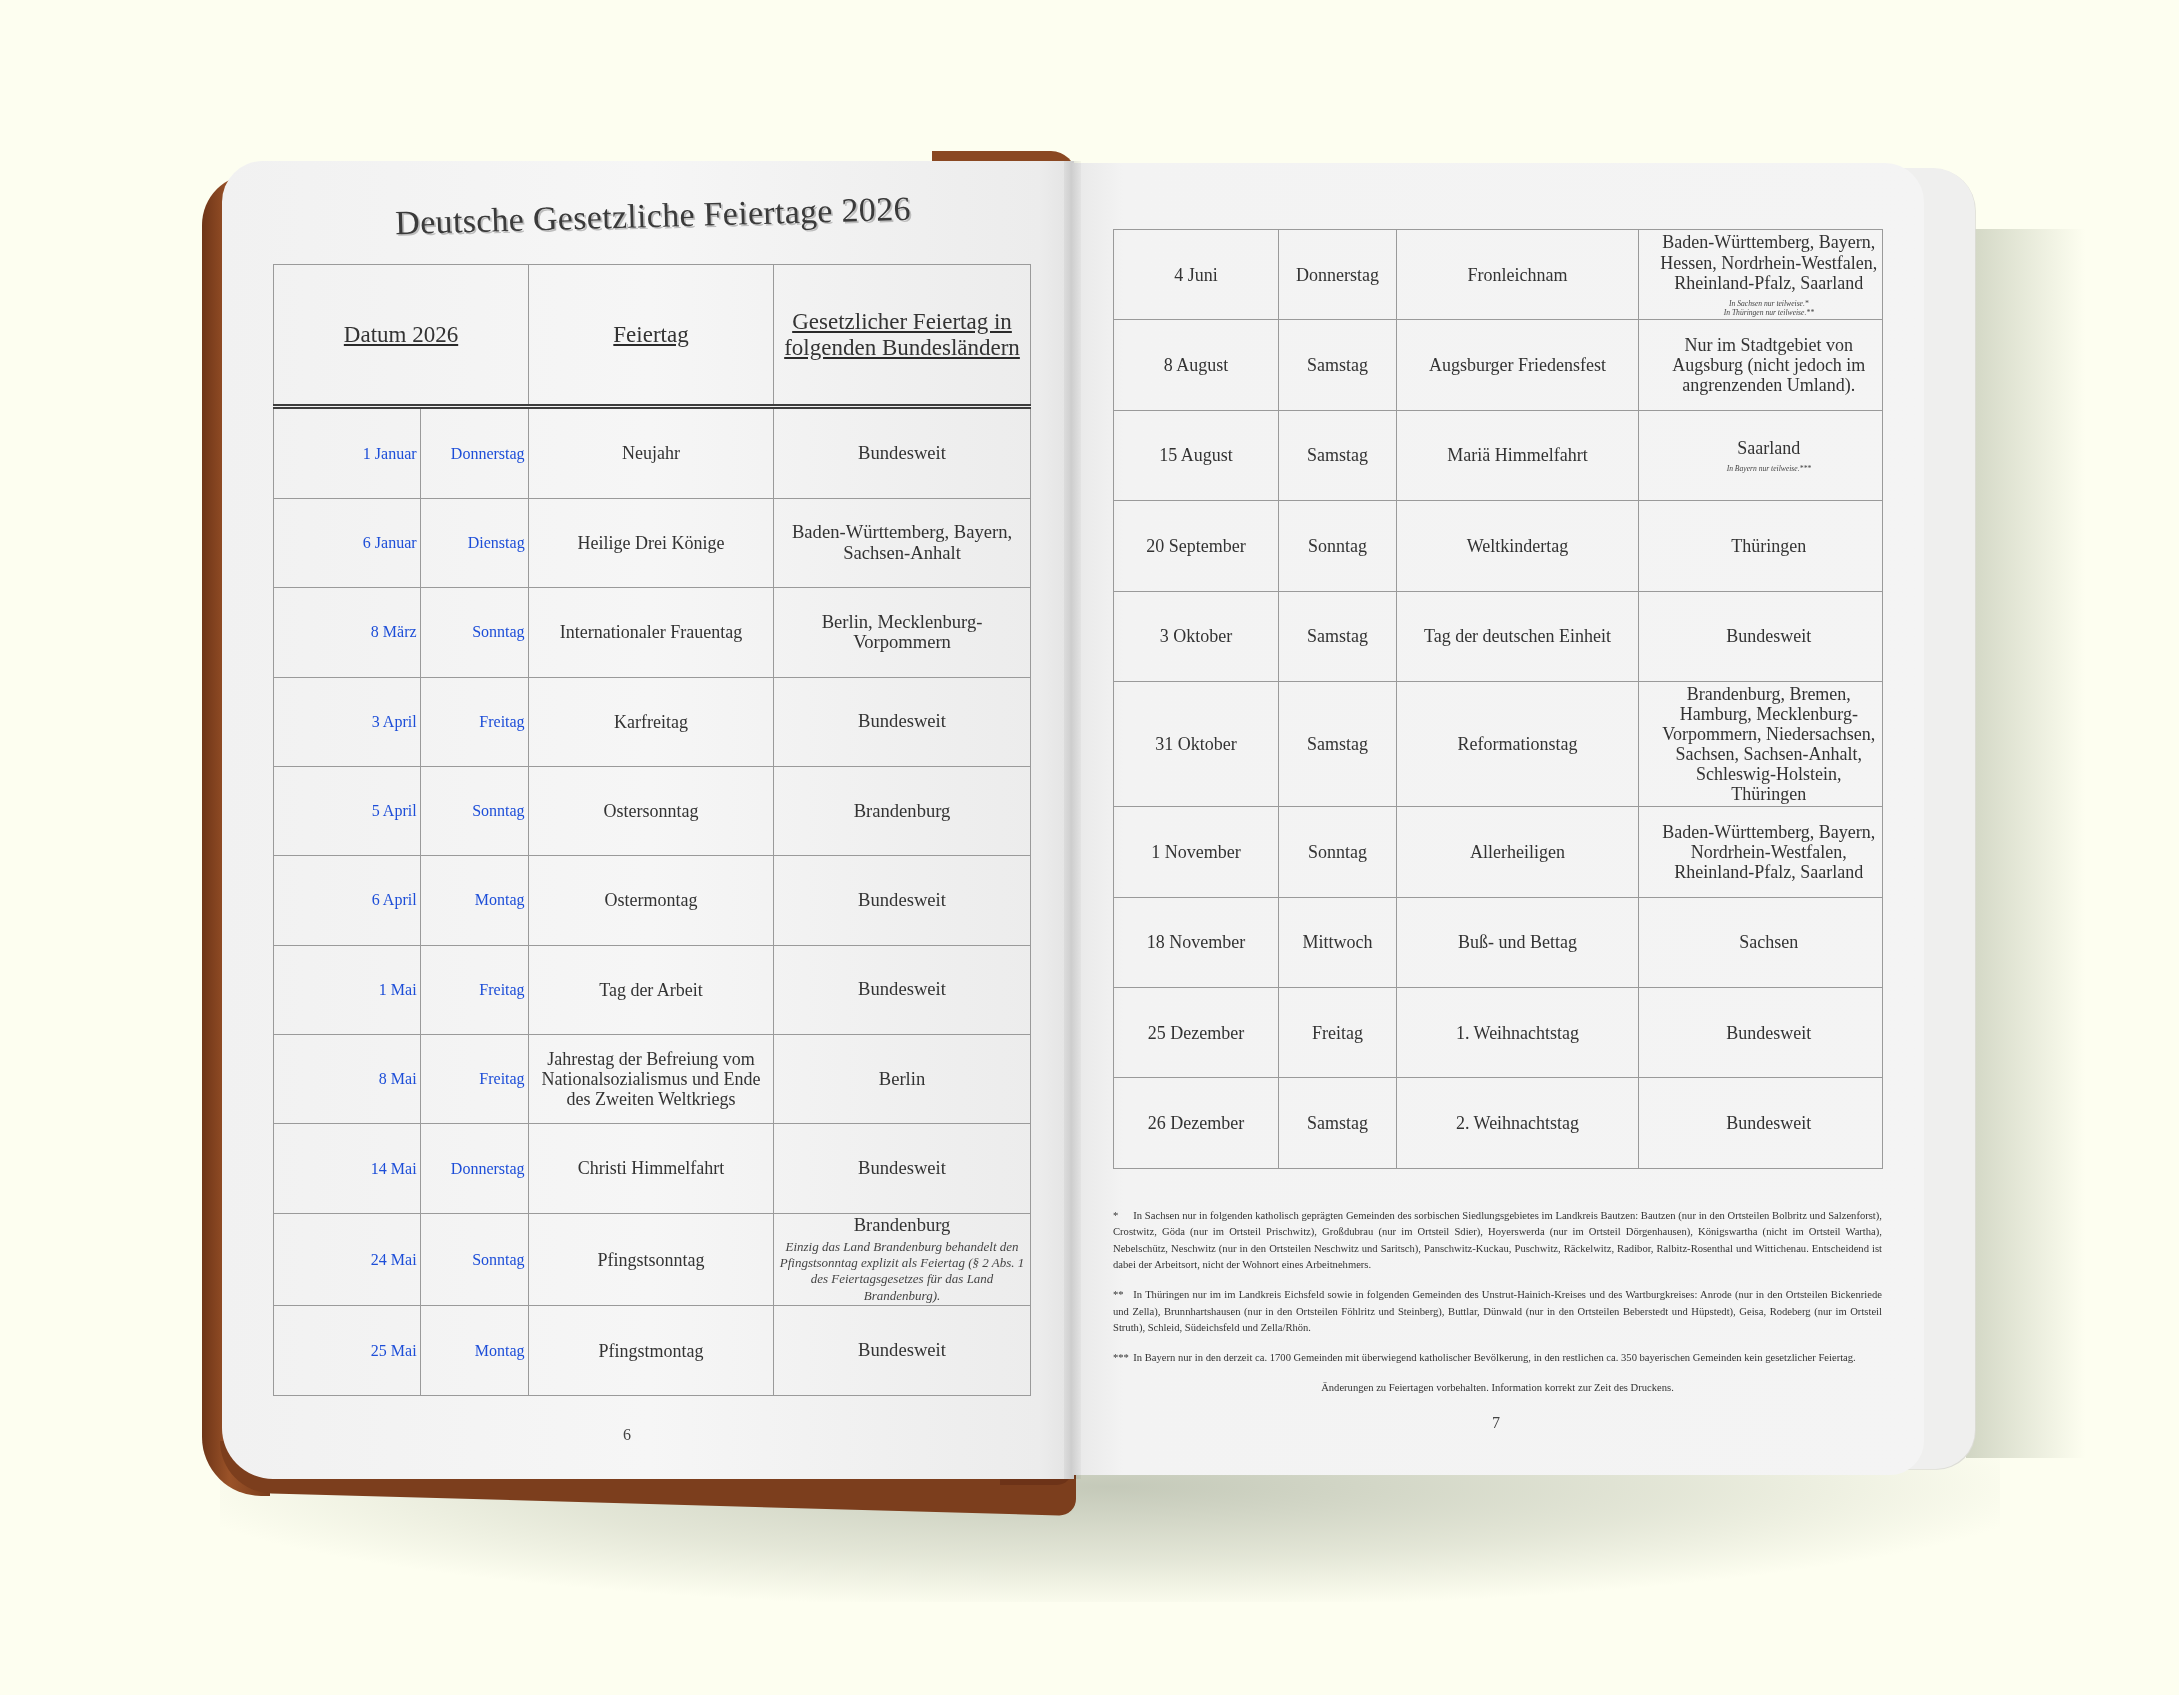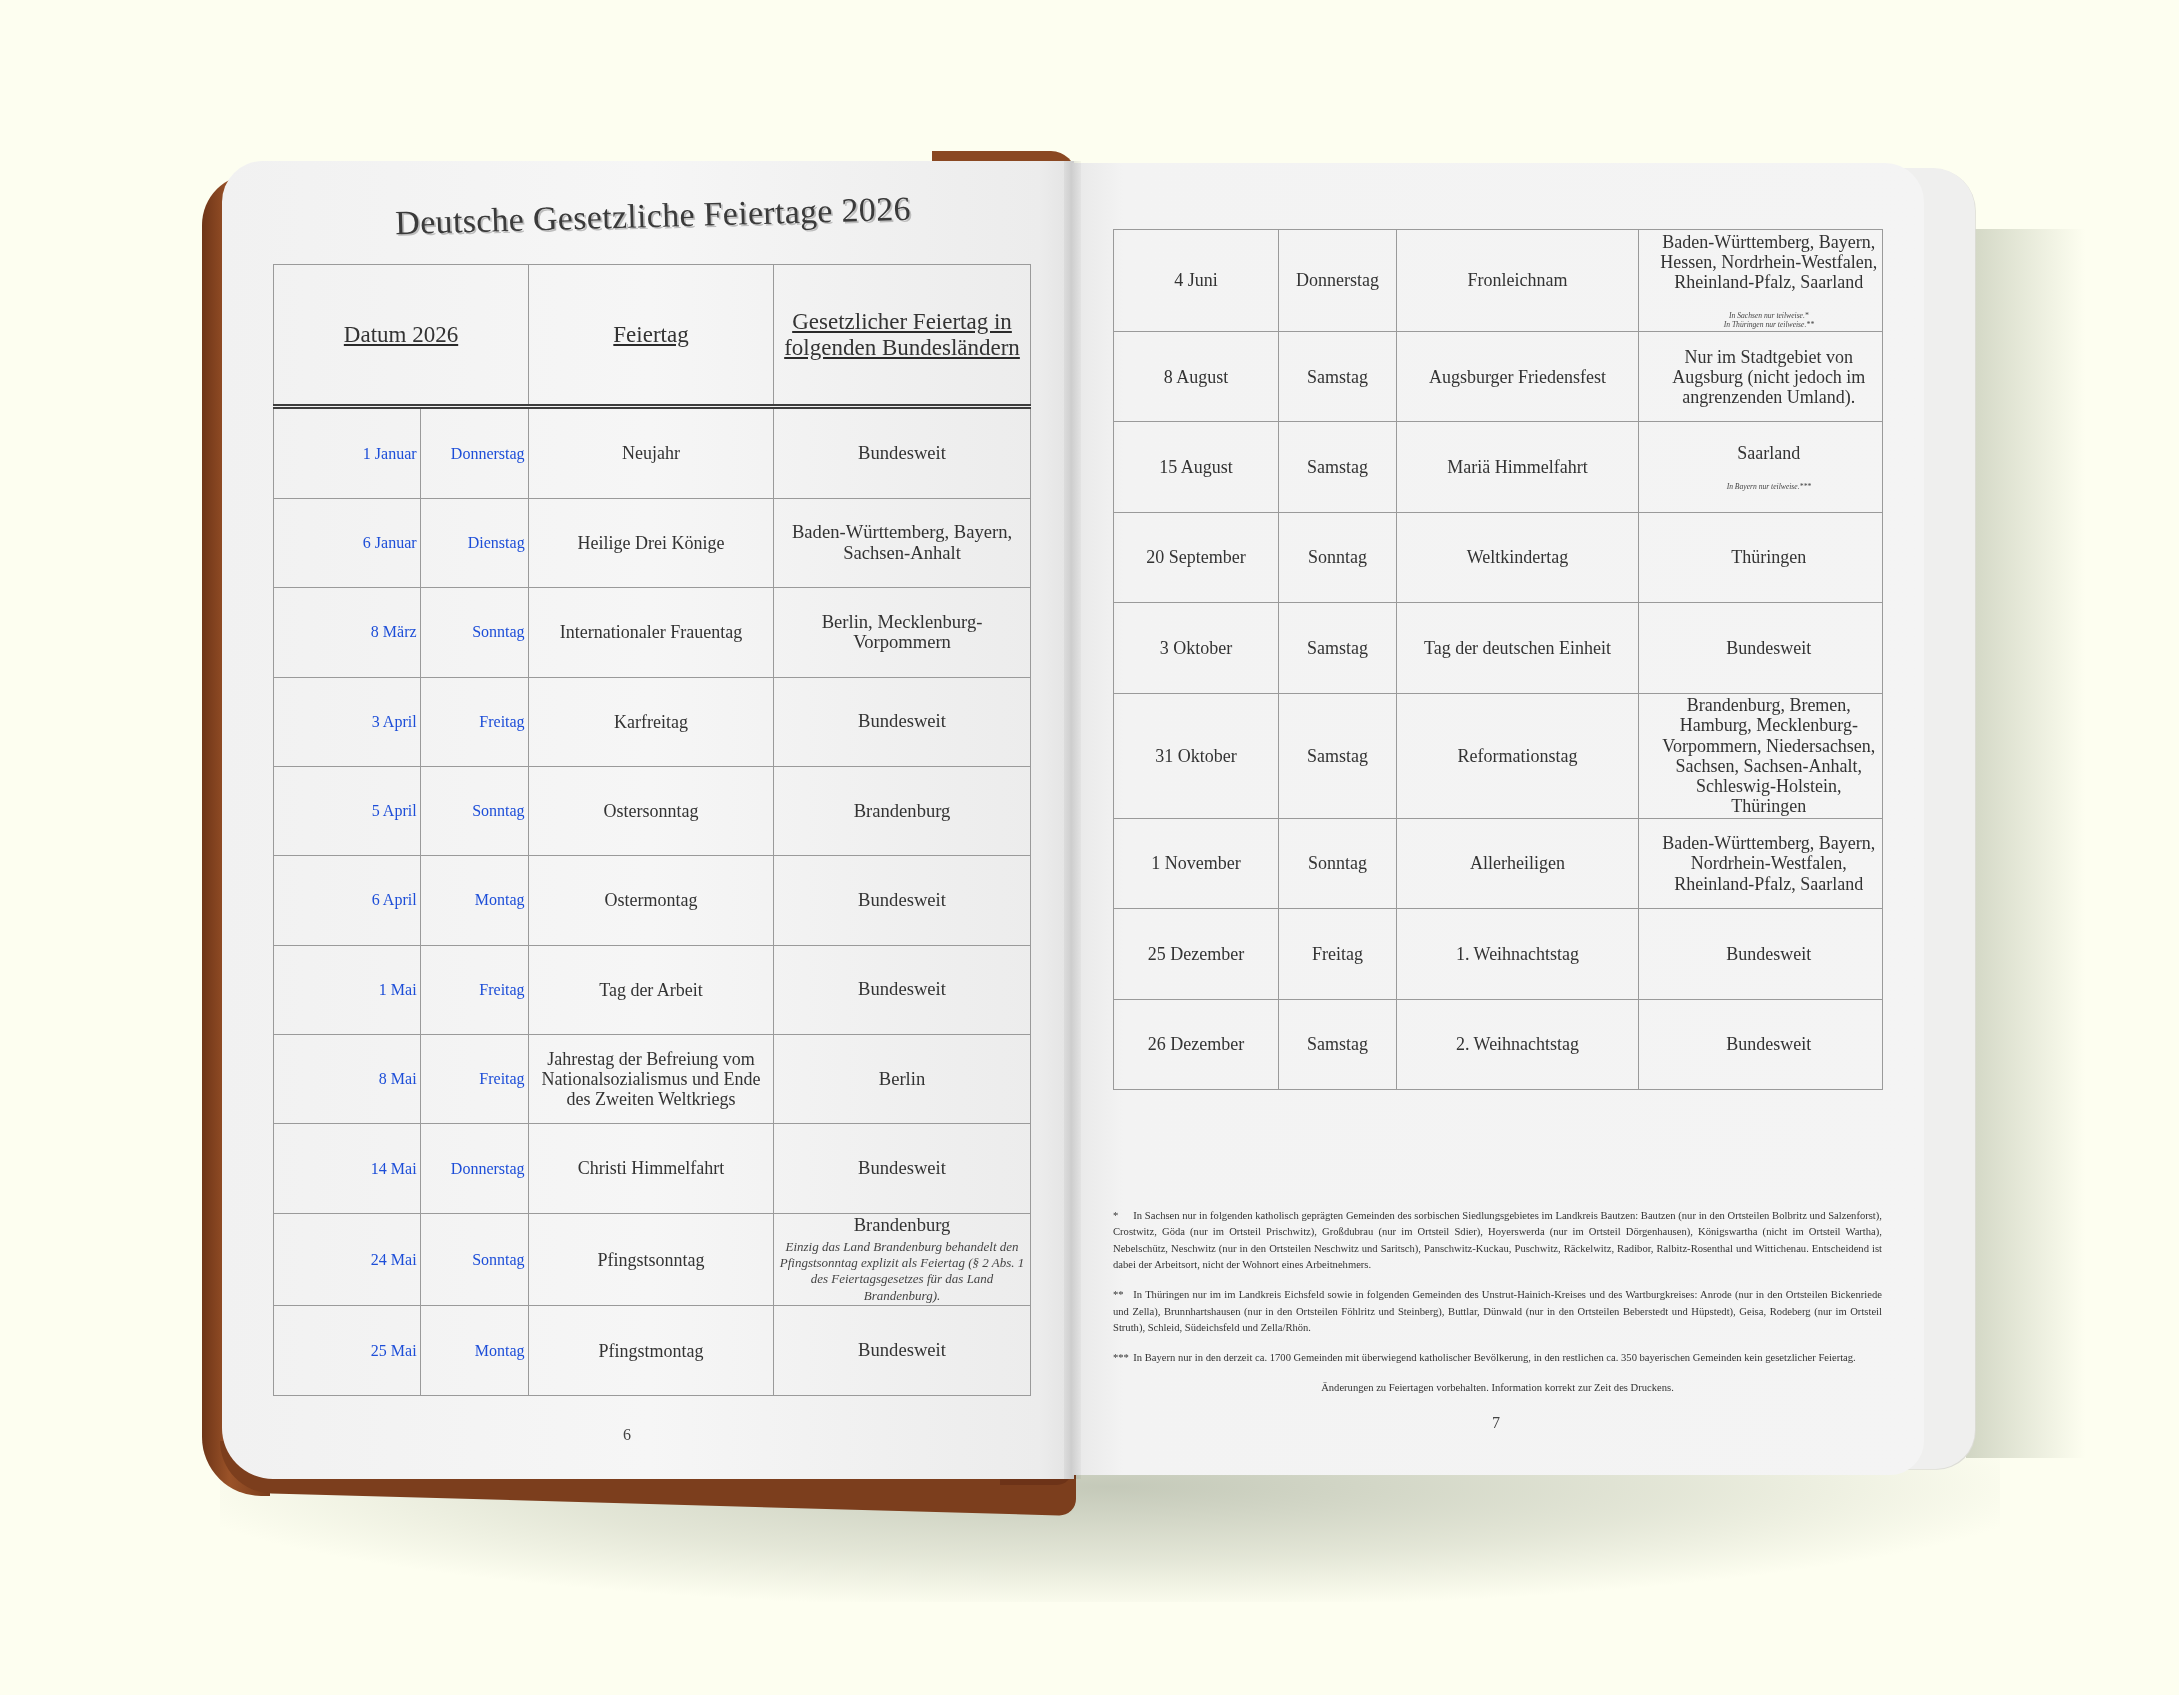--- a/index.html
+++ b/index.html
@@ -66,21 +66,21 @@
   }
   .tbl-left { left:273px; top:264px; width:757px; font-size:18px; }
   .tbl-left th { height:136px; font-size:23px; color:#333; }
   .tbl-left thead tr { border-bottom:5.1px double #3d3d3d;text-decoration:underline; }
   .tbl-left td { height:85px; color:#333; }
   .tbl-left td.date, .tbl-left td.wday { font-size:16px; color:#1d4ed8;text-align:right; }
   .tbl-left td.states { font-size:18.6px; }
   .tbl-right { left:1113px; top:229px; width:769px; font-size:18px; }
   .tbl-right td { height:86px; color:#333; }
   .tbl-right td.states { font-size:18px;padding-left:20px; }
-  .note-tiny { display:block; font-size:7.6px; font-style:italic; line-height:1.2; margin-top:19px; color:#444; }
+  .note-tiny { display:block; font-size:7.6px; font-style:italic; line-height:1.2; margin-top:6px; color:#444; }
   .note-small { display:block; font-size:13px; font-style:italic; line-height:1.25; margin-top:2.5px; color:#444; }
   .italic-note { font-size:18.6px; }
   .footnotes {
     position:absolute; left:1113px; top:1208px; width:769px;
     font-size:10.6px; line-height:1.55; color:#333; text-align:justify;
   }
   .footnotes p { margin:0 0 13.6px 0; }
   .footnotes .mark { display:inline-block; width:20.3px; }
   .footnotes .disclaimer { text-align:center; margin-top:8.5px; }
   .page-num { position:absolute; font-size:16px; color:#444; }
@@ -247,20 +247,26 @@
       <td>31 Oktober</td>
       <td>Samstag</td>
       <td>Reformationstag</td>
       <td class="states">Brandenburg, Bremen, Hamburg, Mecklenburg-Vorpommern, Niedersachsen, Sachsen, Sachsen-Anhalt, Schleswig-Holstein, Thüringen</td>
     </tr>
     <tr>
       <td>1 November</td>
       <td>Sonntag</td>
       <td>Allerheiligen</td>
       <td class="states">Baden-Württemberg, Bayern, Nordrhein-Westfalen, Rheinland-Pfalz, Saarland</td>
+    </tr>
+    <tr>
+      <td>18 November</td>
+      <td>Mittwoch</td>
+      <td>Buß- und Bettag</td>
+      <td class="states">Sachsen</td>
     </tr>
     <tr>
       <td>25 Dezember</td>
       <td>Freitag</td>
       <td>1. Weihnachtstag</td>
       <td class="states">Bundesweit</td>
     </tr>
     <tr>
       <td>26 Dezember</td>
       <td>Samstag</td>

